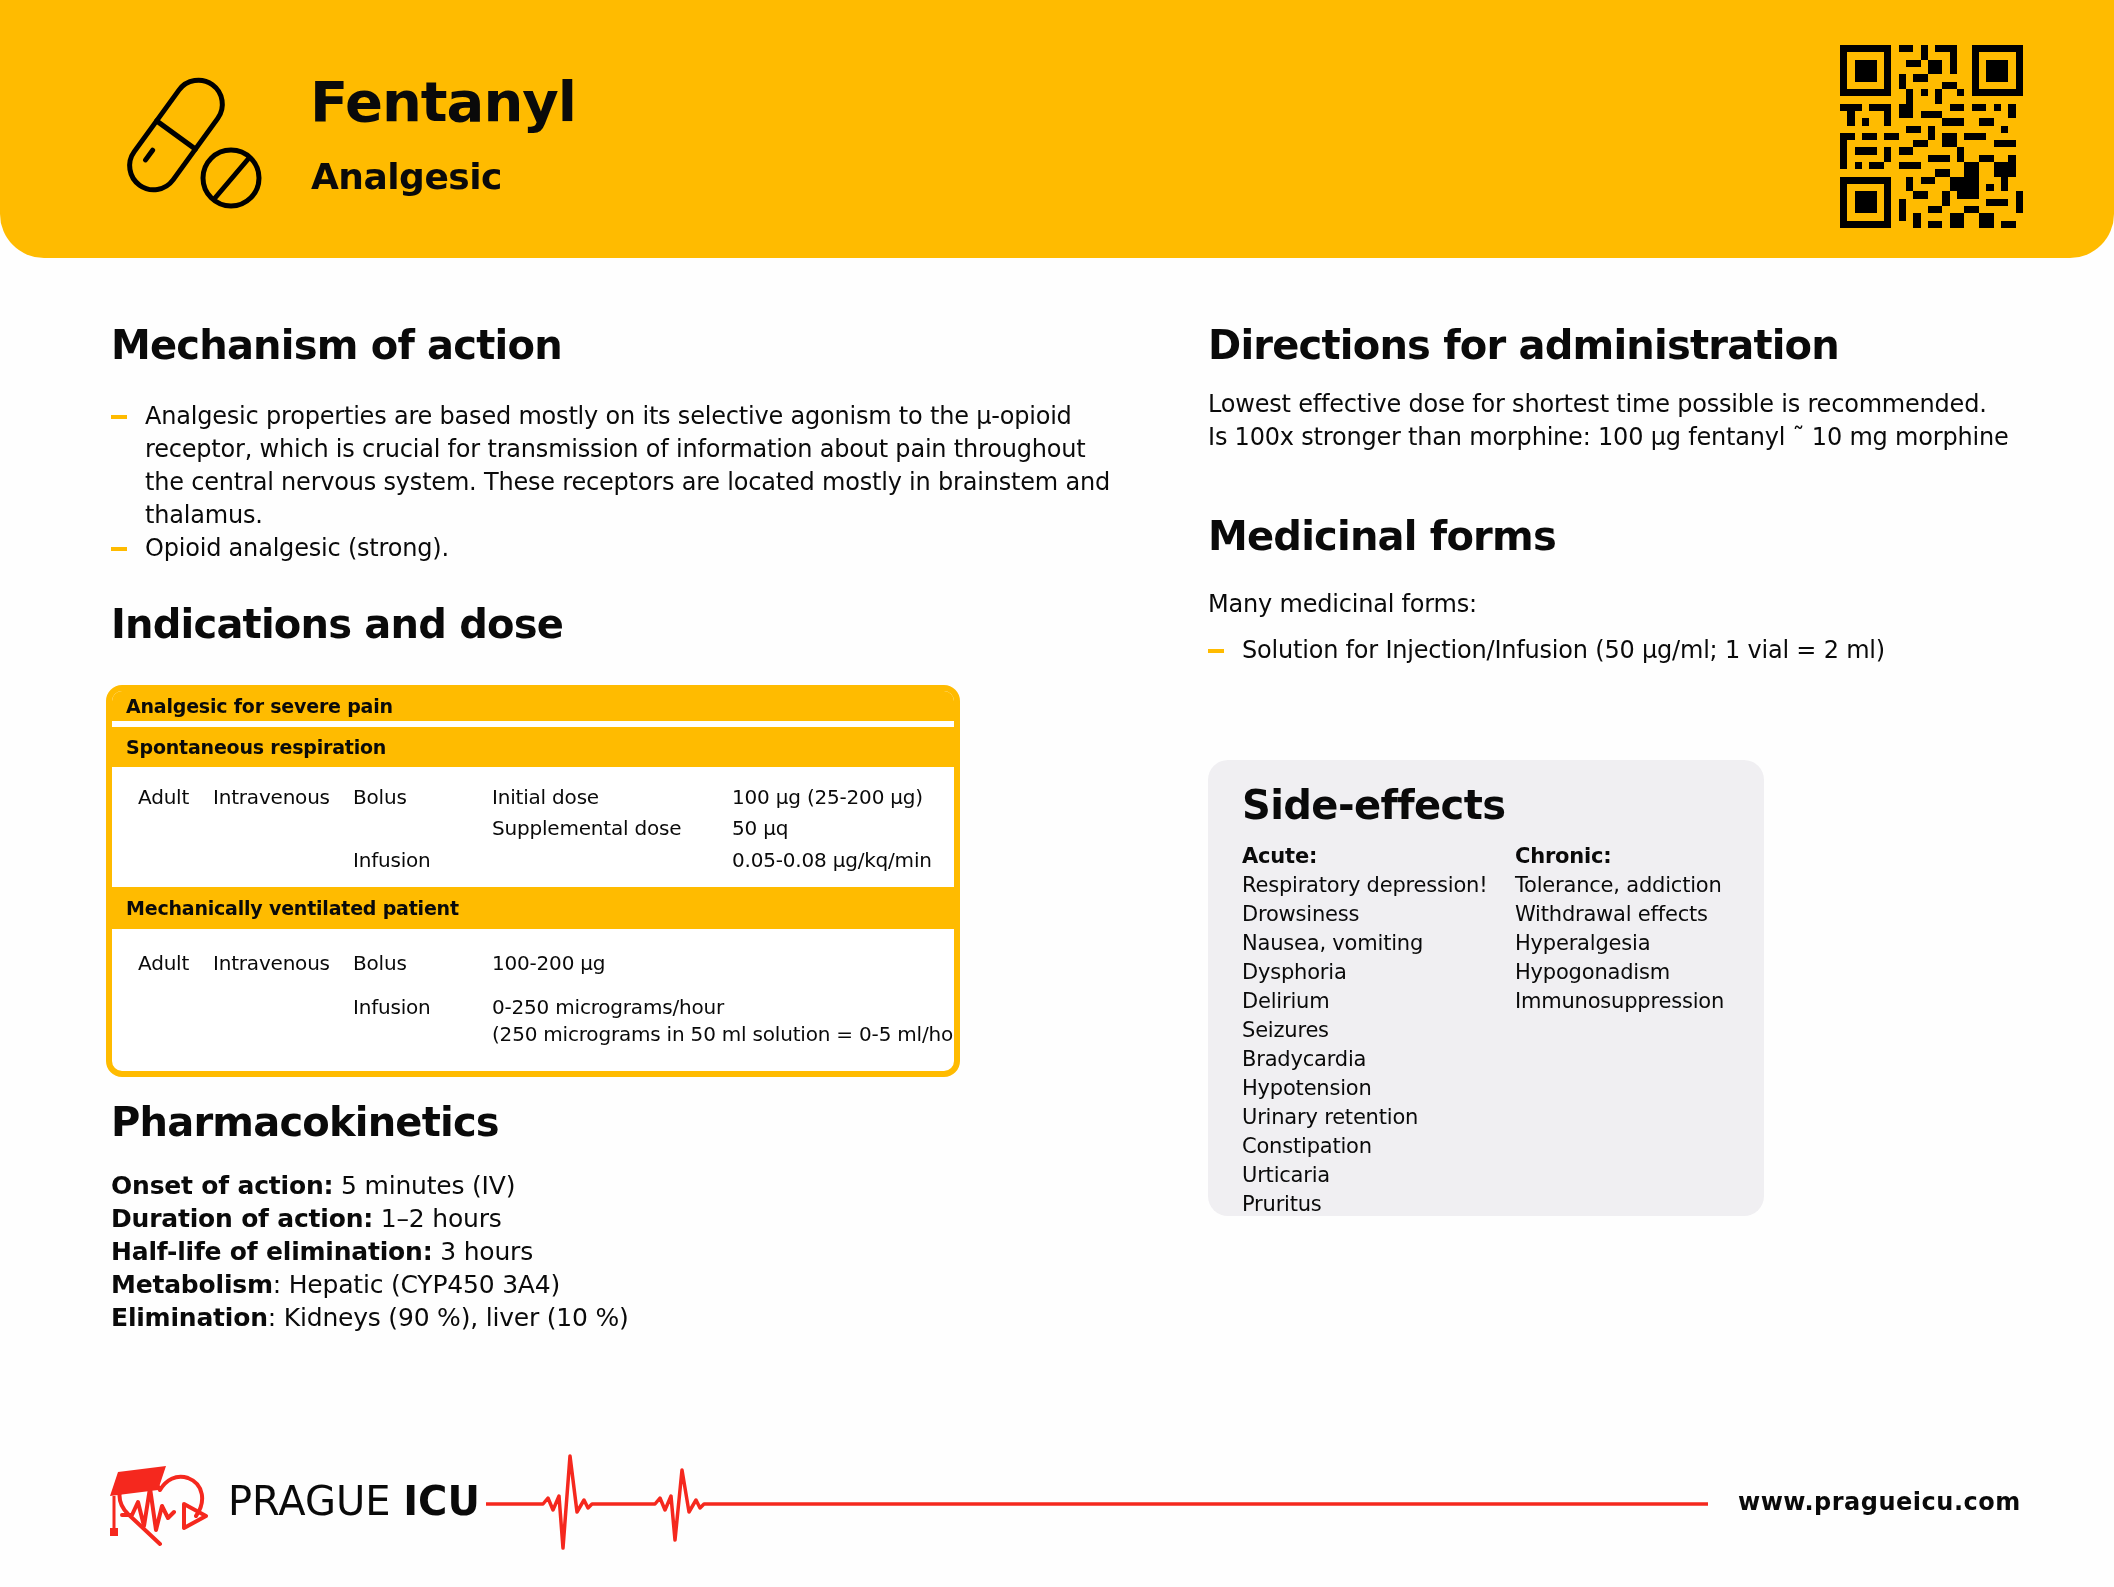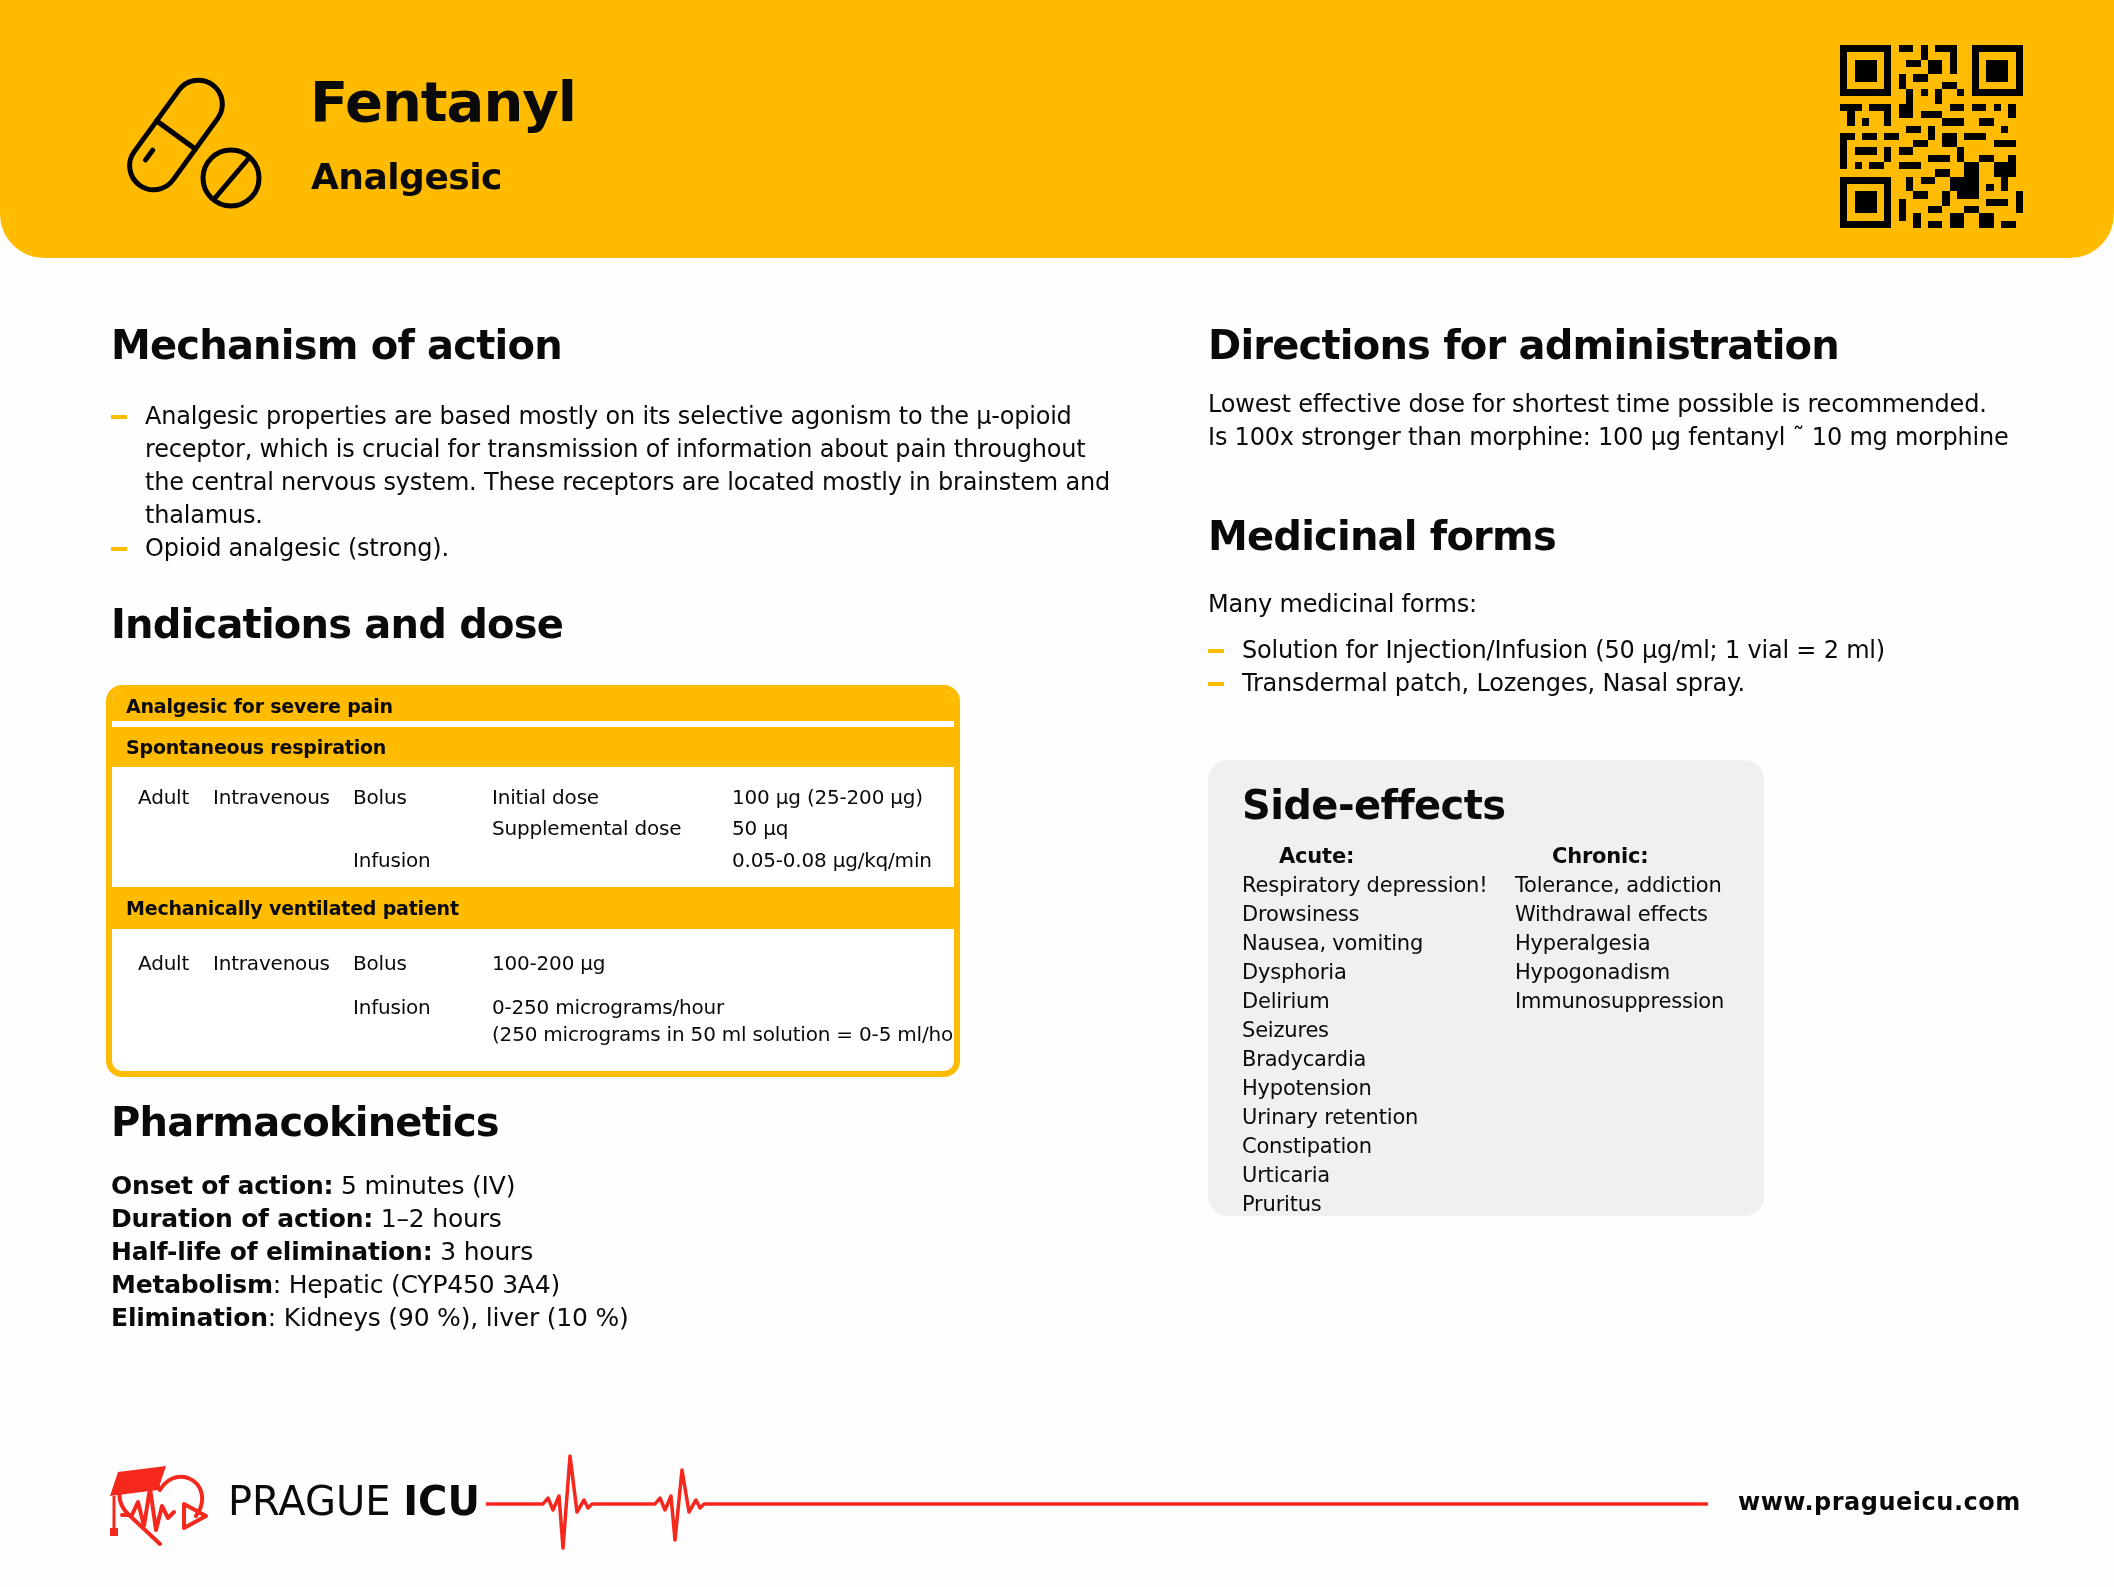--- a/index.html
+++ b/index.html
@@ -50,21 +50,21 @@
   .dt-body { position: relative; }
   .dt-cell { position: absolute; white-space: nowrap; line-height: 24px; }
 
   
   .side-box {
     position: absolute; left: 1208px; top: 760px; width: 556px; height: 456px;
     background: #f0eff2; border-radius: 20px;
   }
   .side-title { position: absolute; left: 34px; top: 20px; font-size: 40px; font-weight: bold; letter-spacing: -0.6px; line-height: 50px; }
   .side-col { position: absolute; top: 82px; font-size: 21px; line-height: 29px; letter-spacing: -0.2px; }
-  .side-col .col-head { font-weight: bold; margin-left: 37px; }
+  .side-col .col-head { font-weight: bold; }
 
   
   .pk-list { position: absolute; left: 111px; top: 1169px; font-size: 25px; line-height: 33px; letter-spacing: -0.2px; }
   .pk-list b { font-weight: bold; }
 
   
   .footer-logo { position: absolute; left: 108px; top: 1460px; width: 105px; height: 88px; }
   .footer-brand { position: absolute; left: 228px; top: 1477px; font-size: 40px; line-height: 48px; letter-spacing: 0px; white-space: nowrap; }
   .footer-brand .light { font-weight: normal; }
   .footer-brand .bold { font-weight: bold; }
@@ -222,21 +222,20 @@
 <div class="h2" style="left:1208px; top:320px;">Directions for administration</div>
 <div class="body-text" style="left:1208px; top:388px; width:860px;">
   <div>Lowest effective dose for shortest time possible is recommended.</div>
   <div>Is 100x stronger than morphine: 100 μg fentanyl ˜ 10 mg morphine</div>
 </div>
 
 <div class="h2" style="left:1208px; top:511px;">Medicinal forms</div>
 <div class="body-text" style="left:1208px; top:588px;">Many medicinal forms:</div>
 <ul class="body-text bullets" style="left:1208px; top:634px; width:860px;">
   <li><span class="dash"></span><span>Solution for Injection/Infusion (50 μg/ml; 1 vial = 2 ml)</span></li>
-  <li><span class="dash"></span><span>Transdermal patch, Lozenges, Nasal spray.</span></li>
 </ul>
 
 <div class="side-box">
   <div class="side-title">Side-effects</div>
   <div class="side-col" style="left:34px;">
     <div class="col-head">Acute:</div>
     <div>Respiratory depression!</div>
     <div>Drowsiness</div>
     <div>Nausea, vomiting</div>
     <div>Dysphoria</div>

